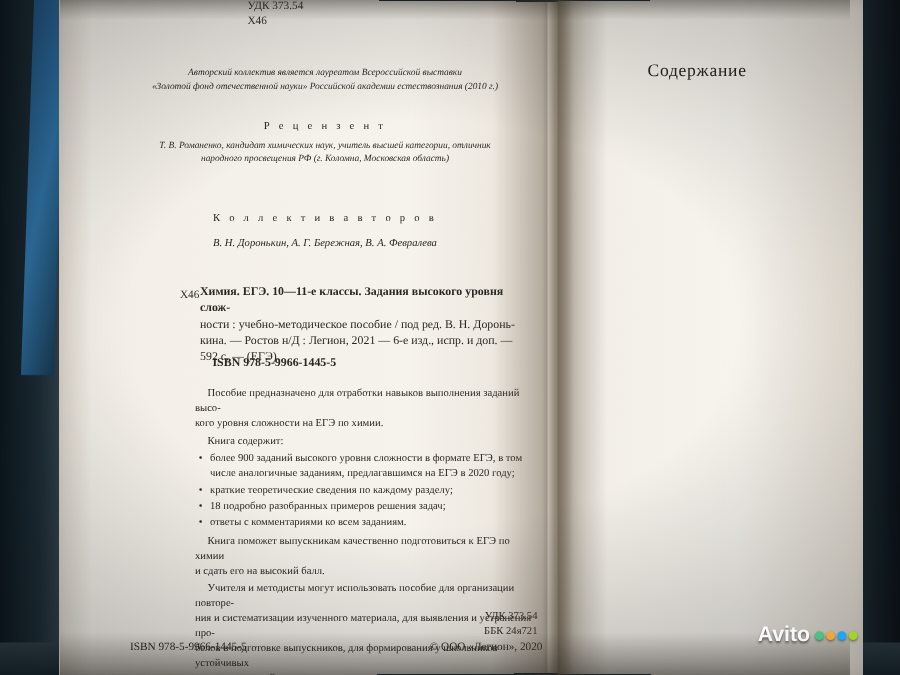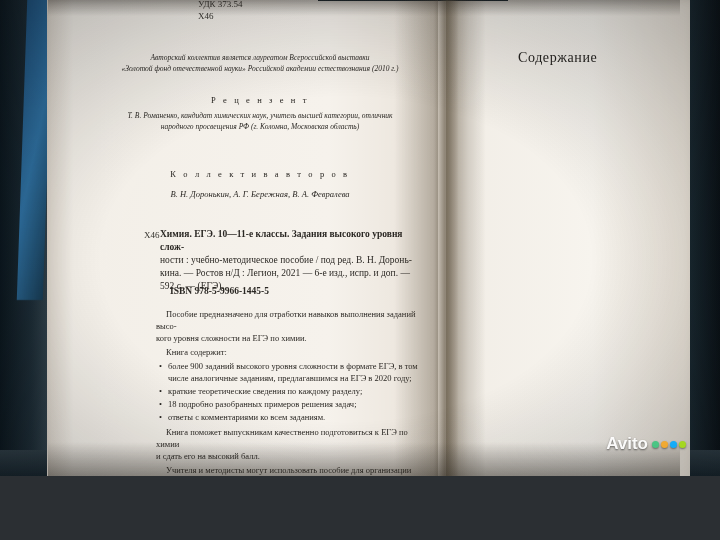--- a/index.html
+++ b/index.html
@@ -3,21 +3,21 @@
 <meta charset="utf-8">
 <style>
   html, body {
     margin: 0;
     padding: 0;
     background: #2b2f33;
   }
   #photo {
     position: relative;
     width: 720px;
-    height: 476px;
+    height: 540px;
     overflow: hidden;
     font-family: "Liberation Serif", serif;
     background: #1d2a33;
   }
   
   .bg-dark {
     position: absolute;
     left: 0; top: 0;
     width: 720px; height: 540px;
     background:

